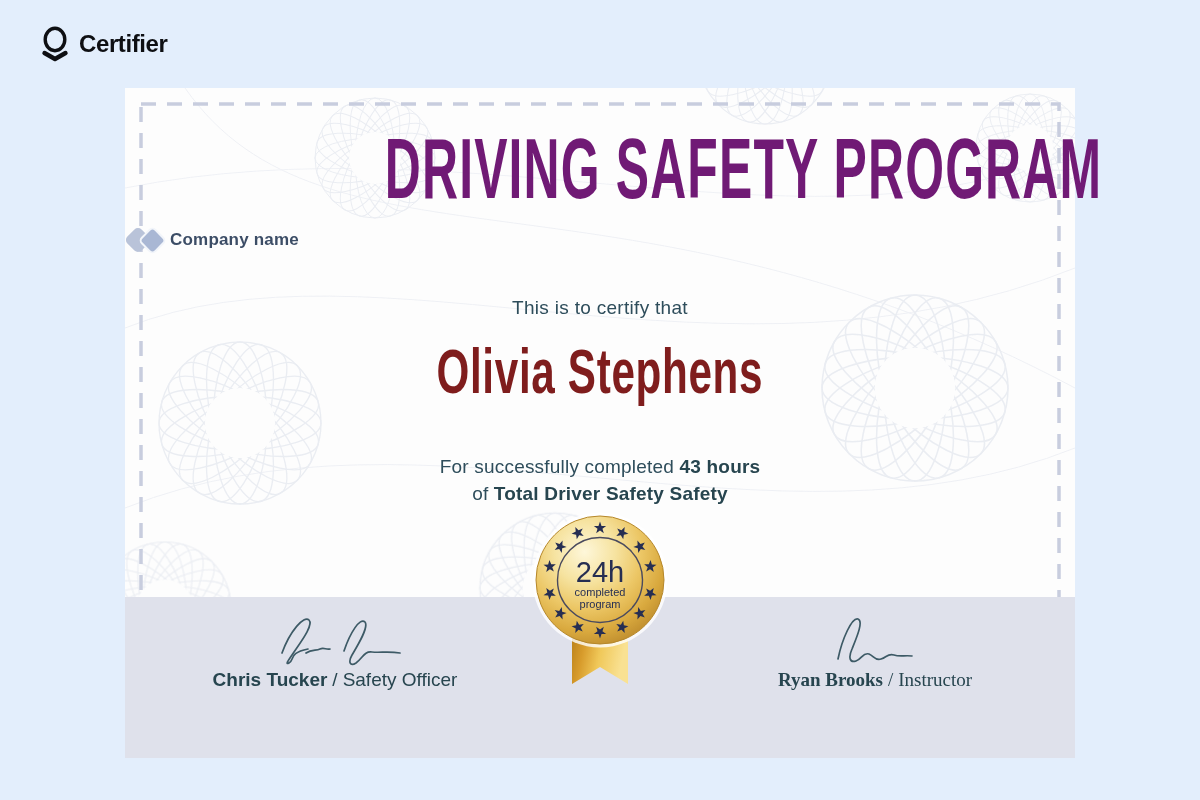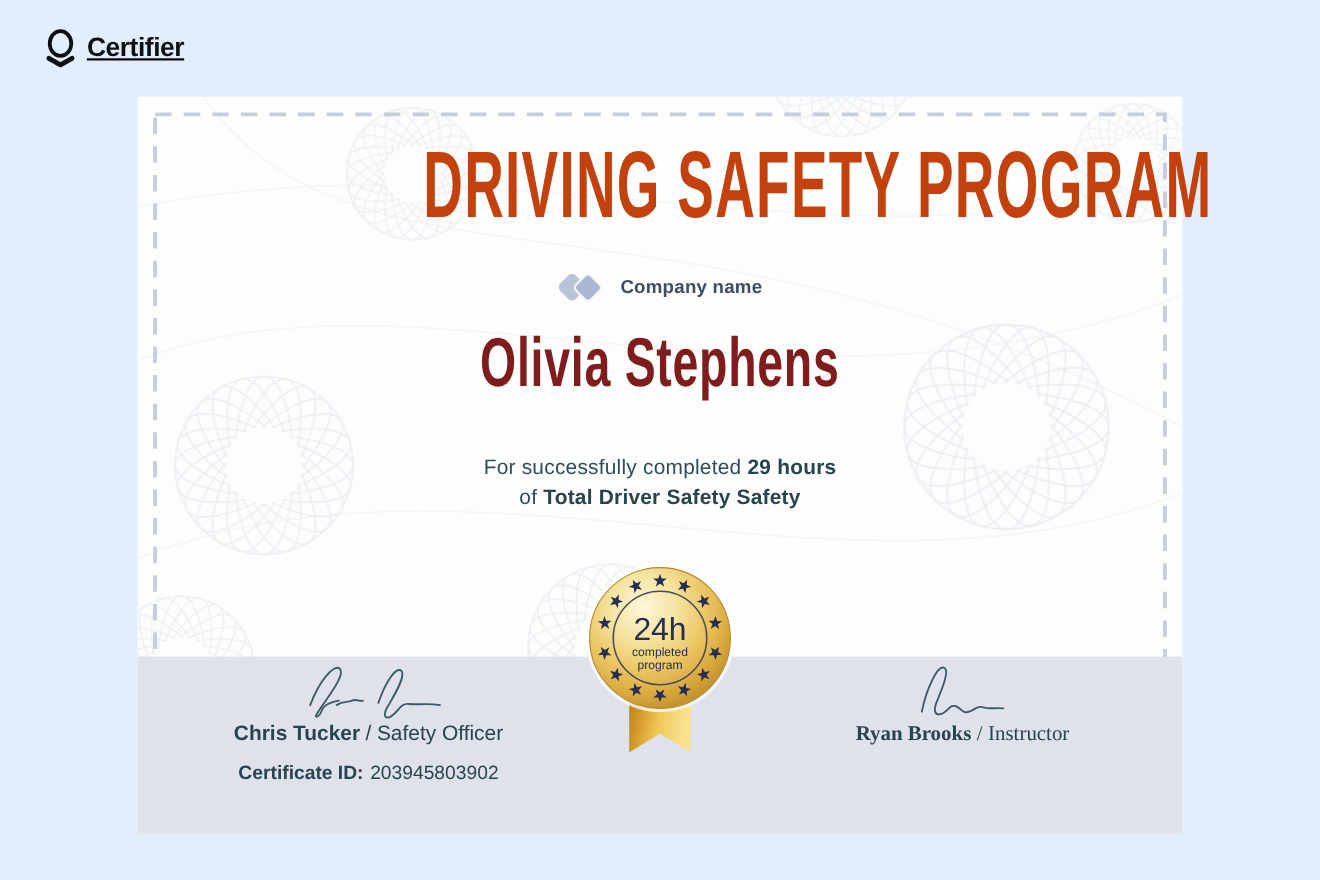--- a/index.html
+++ b/index.html
@@ -5,39 +5,39 @@
   html,body{margin:0;padding:0;}
   body{
     width:1200px;height:800px;
     background:#e3eefc;
     font-family:"Liberation Sans","DejaVu Sans",sans-serif;
     overflow:hidden;
   }
   .page{position:relative;width:1200px;height:800px;}
 
   
-  .brand{position:absolute;top:26px;left:40px;display:flex;align-items:center;gap:9px;cursor:pointer;text-decoration:underline;}
+  .brand{position:absolute;top:26px;left:40px;display:flex;align-items:center;gap:9px;cursor:pointer;}
   .brand-name{font-size:24px;font-weight:800;color:#0e0f13;letter-spacing:-0.4px;}
 
   
   .card{
     position:absolute;left:125px;top:88px;width:950px;height:670px;
     background:#fdfdfd;
   }
   .pattern-svg{position:absolute;left:0;top:0;z-index:0;}
   .dashed-svg{position:absolute;left:0;top:0;z-index:1;pointer-events:none;}
 
   .content{position:relative;z-index:2;text-align:center;color:#2e4d5b;}
-  .title{margin:44px 0 0;line-height:72px;color:#c2410c;}
+  .title{margin:44px 0 0;line-height:72px;color:#701a75;}
   .squeeze-title{
     display:inline-block;white-space:nowrap;font-weight:700;
     font-size:86px;letter-spacing:2px;
     transform:scaleX(0.58);transform-origin:50% 50%;
   }
-  .company-row{margin-top:22px;display:flex;justify-content:center;align-items:center;gap:13px;height:34px;}
+  .company-row{display:flex;justify-content:flex-start;align-items:center;gap:1px;height:34px;}
   .company-mark{position:relative;width:44px;height:34px;}
   .diamond{position:absolute;border-radius:5px;transform:rotate(45deg);}
   .diamond.d1{left:3px;top:7px;width:20px;height:20px;background:#b9c3d9;}
   .diamond.d2{left:17px;top:7px;width:17px;height:17px;background:#a9b7d4;border:2.5px solid #f2f5fa;}
   .company-name{font-size:17px;font-weight:700;color:#3c4d66;letter-spacing:0.2px;}
 
   .certify{margin-top:40px;font-size:19px;letter-spacing:0.3px;}
   .recipient{margin:20px 0 0;line-height:64px;color:#7f1d1d;}
   .squeeze-name{
     display:inline-block;white-space:nowrap;font-weight:700;
@@ -45,21 +45,21 @@
     transform:scaleX(0.67);transform-origin:50% 50%;
   }
   .completion{margin-top:36px;font-size:19px;line-height:27px;letter-spacing:0.2px;}
   .completion b{font-weight:700;color:#27454f;}
 
   
   .cert-footer{
     position:absolute;left:0;bottom:0;width:100%;height:161px;
     background:#dfe1eb;z-index:3;
   }
-  .sig-col{position:absolute;top:0;display:flex;flex-direction:column;align-items:center;}
+  .sig-col{position:absolute;top:0;display:flex;flex-direction:column;align-items:center;padding-top:12px;}
   .sig-col.left{left:0;width:420px;}
   .sig-col.right{left:545px;width:410px;font-family:Liberation Serif, serif;}
   .sig-svg{height:58px;display:block;}
   .sig-line{font-size:19px;color:#27454f;margin-top:2px;white-space:nowrap;}
   .sig-line b{font-weight:700;}
   .sig-line .sep{margin:0 5px;font-weight:400;}
   .meta-line{margin-top:13px;font-size:17.5px;color:#27454f;white-space:nowrap;}
   .meta-line b{font-weight:700;margin-right:6px;}
 
   
@@ -124,43 +124,43 @@
       </h1>
 
       <div class="company-row">
         <span class="company-mark">
           <span class="diamond d1"></span>
           <span class="diamond d2"></span>
         </span>
         <span class="company-name">Company name</span>
       </div>
 
+      <div class="certify">This is to certify that</div>
 
       <h2 class="recipient">
         <span class="squeeze-name">Olivia Stephens</span>
       </h2>
 
       <div class="completion">
-        <div><span>For successfully completed </span><b>29 hours</b></div>
+        <div><span>For successfully completed </span><b>43 hours</b></div>
         <div><span>of </span><b>Total Driver Safety Safety</b></div>
       </div>
     </div>
 
     <div class="cert-footer">
 
       <div class="sig-col left">
         <svg class="sig-svg" width="150" height="58" viewBox="0 0 150 58">
           <g fill="none" stroke="#3d5a66" stroke-width="1.7" stroke-linecap="round">
             <path d="M22,44 C30,22 44,6 49,11 C54,16 40,34 32,46 C28,52 25,56 29,54 C35,51 28,44 48,40"></path>
             <path d="M46,44 C52,40 56,42 60,40 C64,38 66,41 70,40"></path>
             <path d="M84,42 C90,24 100,8 105,13 C109,18 98,36 92,46 C88,53 90,58 96,54 C103,49 104,42 112,43 C120,44 128,42 140,44"></path>
           </g>
         </svg>
         <div class="sig-line"><b>Chris Tucker</b><span class="sep">/</span><span>Safety Officer</span></div>
-        <div class="meta-line"><b>Certificate ID:</b><span>203945803902</span></div>
       </div>
 
       <div class="sig-col right">
         <svg class="sig-svg" width="150" height="58" viewBox="0 0 150 58">
           <g fill="none" stroke="#3d5a66" stroke-width="1.7" stroke-linecap="round">
             <path d="M38,50 C42,30 52,8 58,10 C64,12 56,30 52,40 C48,49 50,54 56,52 C62,50 63,43 69,45 C74,47 75,52 81,50 C87,48 88,44 94,46 C100,48 105,46 112,47"></path>
           </g>
         </svg>
         <div class="sig-line"><b>Ryan Brooks</b><span class="sep">/</span><span>Instructor</span></div>
       </div>

